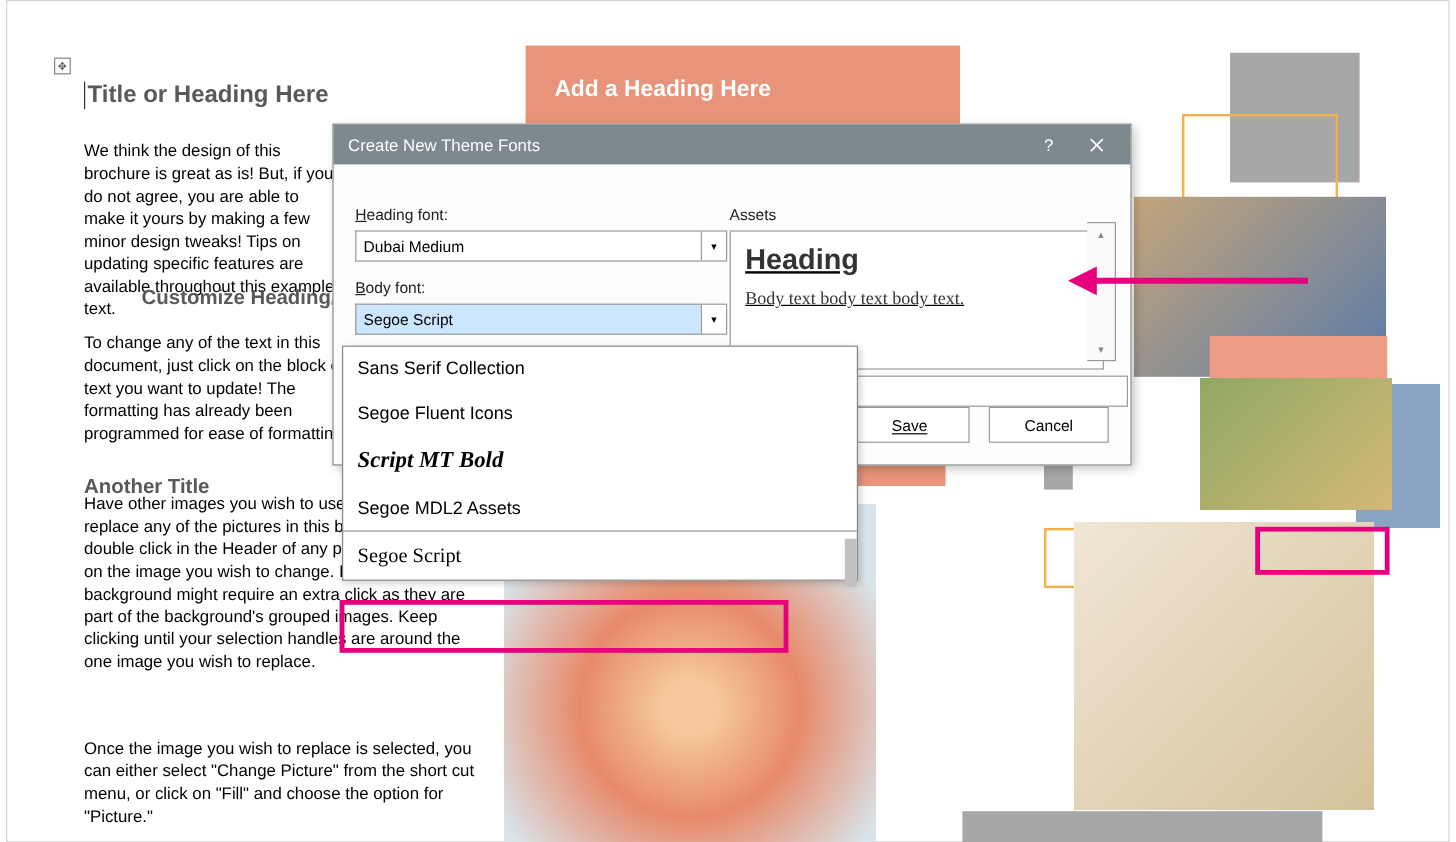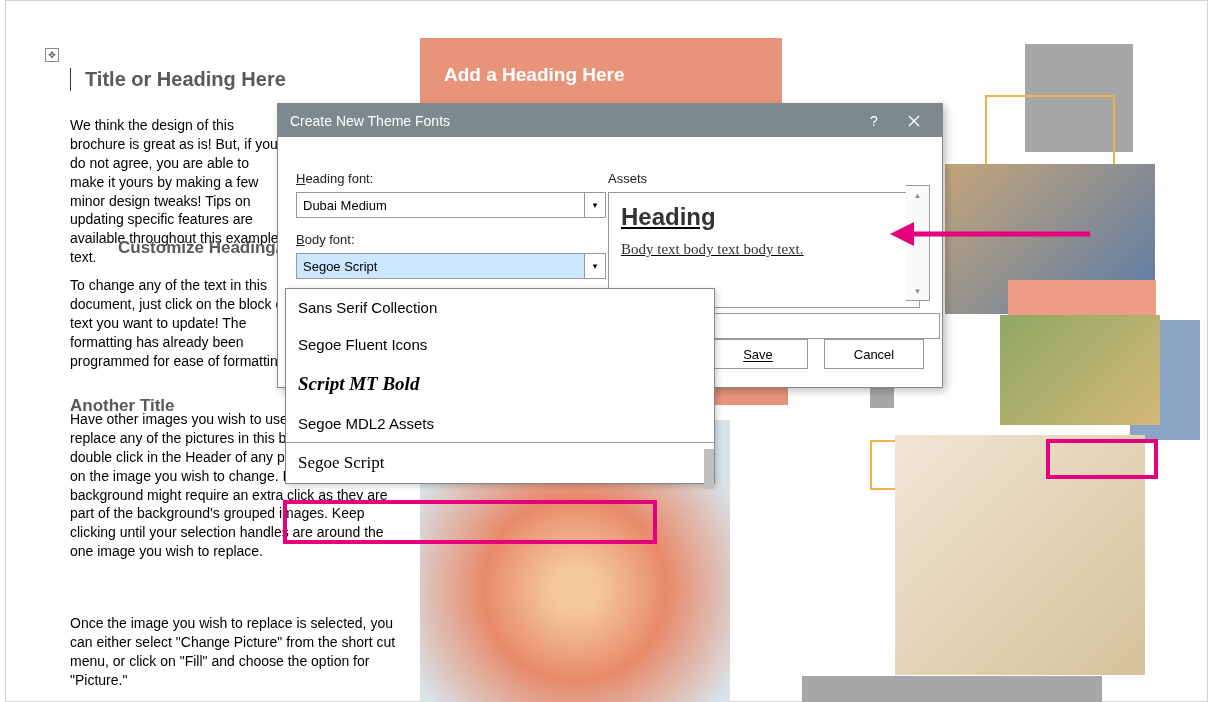--- a/index.html
+++ b/index.html
@@ -1,30 +1,30 @@
 <!DOCTYPE html>
 <html><head>
 <meta charset="utf-8">
 <style>
 * { box-sizing: border-box; margin: 0; padding: 0; }
 body { font-family: "Segoe UI", Arial, sans-serif; background: #fff; width: 1213px; height: 702px; position: relative; overflow: hidden; }
 .page-border { position: absolute; left: 5px; top: 0; right: 5px; bottom: 0; border: 1px solid #d4d4d4; }
 .move-handle { position: absolute; left: 45px; top: 48px; width: 14px; height: 14px; border: 1px solid #888; background: #fff; display: flex; align-items: center; justify-content: center; font-size: 9px; color: #555; }
-.doc-title { position: absolute; left: 70px; top: 68px; font-size: 20px; font-weight: 600; color: #595959; border-left: 1px solid #333; padding-left: 14px; }
+.doc-title { position: absolute; left: 70px; top: 68px; font-size: 20px; font-weight: 600; color: #595959; border-left: 1px solid #333; padding-left: 2px; }
 .doc-body { position: absolute; left: 70px; width: 330px; font-size: 14px; color: #000; line-height: 1.35; }
 .p1 { top: 116px; width: 215px; }
 .h2 { position: absolute; left: 70px; font-size: 17px; font-weight: 600; color: #595959; }
 .h2a { top: 238px; margin-left: 48px; }
 .p2 { top: 276px; width: 235px; }
 .h2b { top: 372px; margin-top: 24px; }
 .p3 { top: 410px; width: 330px; }
 .p4 { top: 614px; width: 330px; }
 
 .orange-block { position: absolute; background: #e8947a; color: #fff; font-size: 19px; font-weight: 600; }
-.ob1 { left: 420px; top: 38px; width: 362px; height: 66px; padding: 26px 0 0 24px; }
+.ob1 { left: 438px; top: 38px; width: 362px; height: 66px; padding: 26px 0 0 24px; }
 .ob2 { left: 578px; top: 375px; width: 210px; height: 30px; }
 .ob3 { left: 1008px; top: 280px; width: 148px; height: 120px; background: #ed9d86; }
 .gray-block { position: absolute; background: #a7a7a7; }
 .gb1 { left: 1025px; top: 44px; width: 108px; height: 108px; }
 .gb2 { left: 870px; top: 378px; width: 24px; height: 30px; }
 .gb3 { left: 802px; top: 676px; width: 300px; height: 26px; }
 .line-rect { position: absolute; border: 2px solid #f1b24a; }
 .lr1 { left: 985px; top: 95px; width: 130px; height: 130px; }
 .lr2 { left: 870px; top: 440px; width: 50px; height: 50px; }
 

